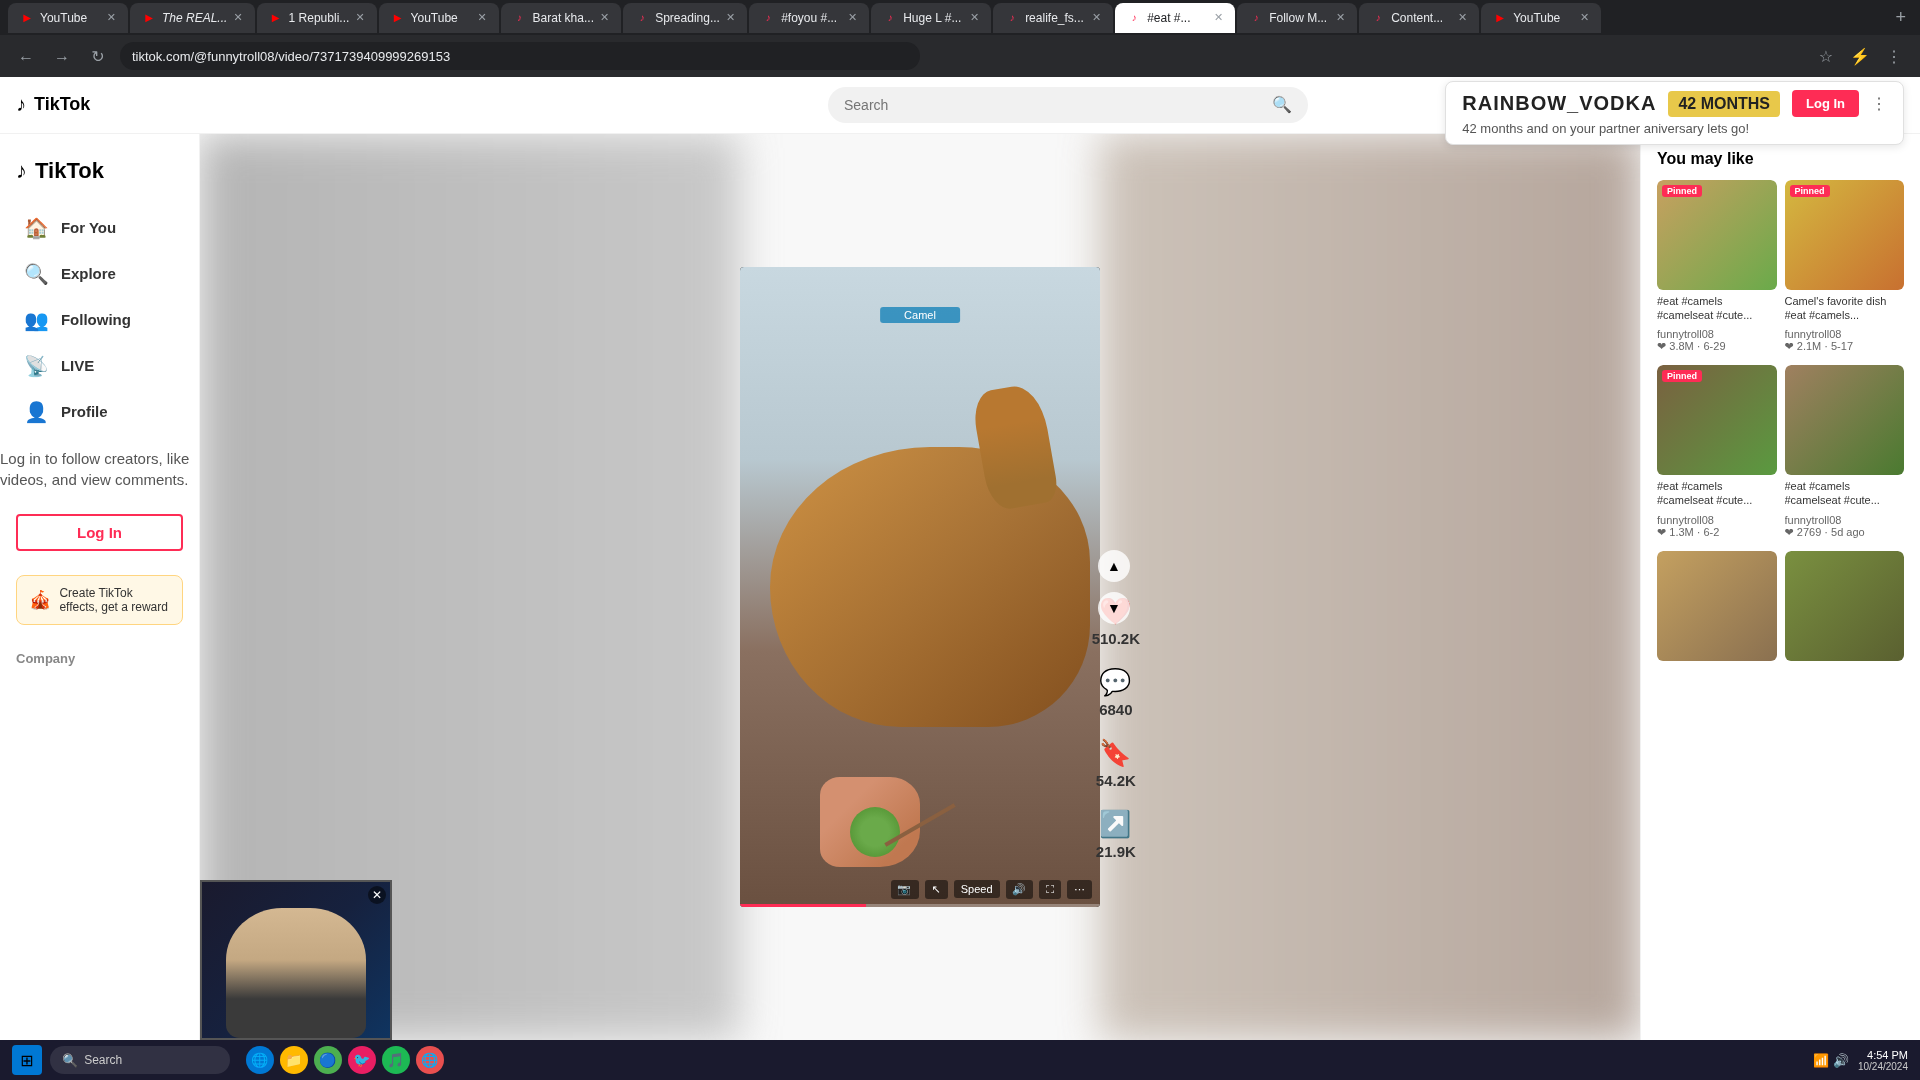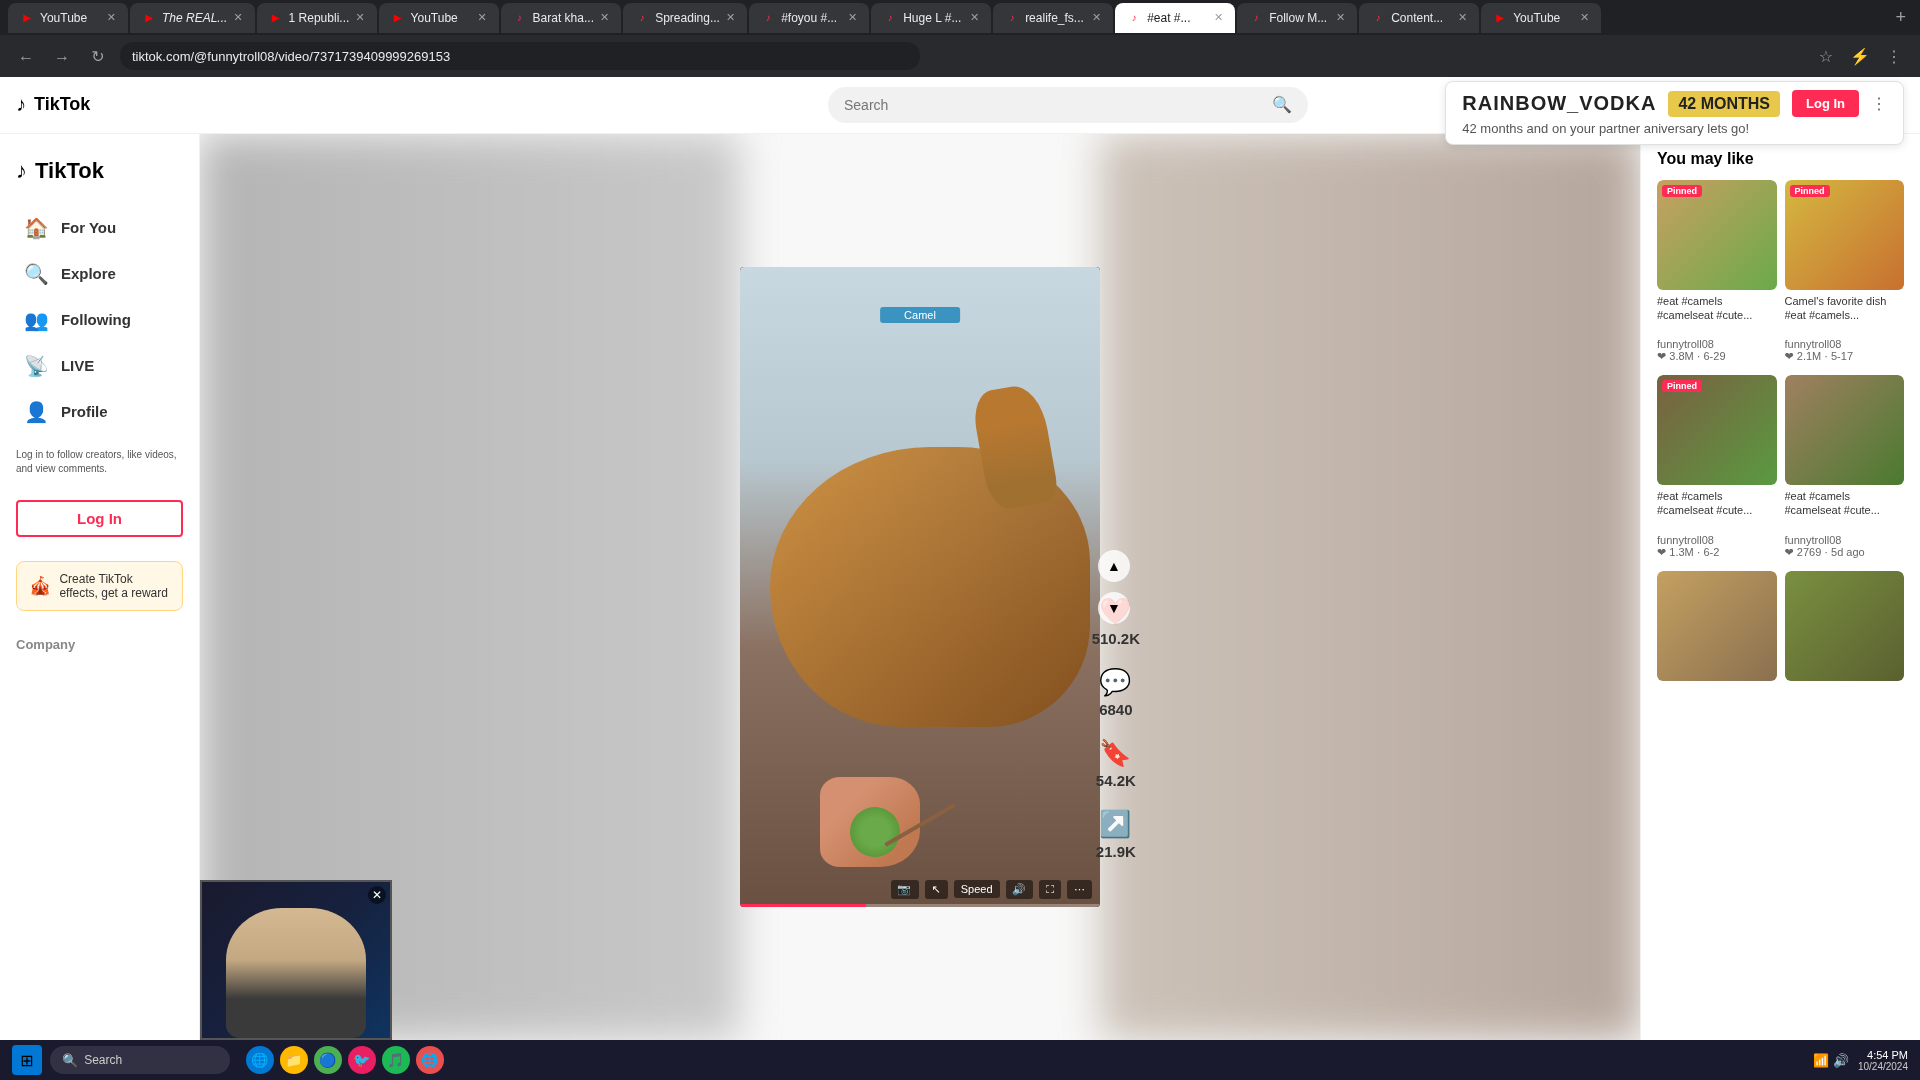--- a/index.html
+++ b/index.html
@@ -23,21 +23,21 @@
     
     .main-layout { display: flex; height: calc(1080px - 77px - 40px); }
 
     
     .sidebar { width: 200px; border-right: 1px solid #f1f1f1; padding: 16px 0; flex-shrink: 0; overflow-y: auto; }
     .sidebar-logo { display: flex; align-items: center; gap: 8px; padding: 8px 16px 20px; }
     .tiktok-logo { font-size: 22px; font-weight: 700; color: #000; }
     .nav-item { display: flex; align-items: center; gap: 12px; padding: 10px 16px; cursor: pointer; border-radius: 8px; margin: 2px 8px; }
     .nav-item-icon { font-size: 20px; color: #333; }
     .nav-item-label { font-size: 15px; font-weight: 600; color: #333; }
-    .login-prompt { padding: 12px 16px; font-size: 10px; color: #555; line-height: 1.4; }
+    .login-prompt { padding: 12px 0; font-size: 15px; color: #555; line-height: 1.4; }
     .login-btn { margin: 12px 16px; border: 2px solid #fe2c55; background: #fff; color: #fe2c55; font-weight: 600; font-size: 15px; padding: 8px 16px; border-radius: 4px; cursor: pointer; width: calc(100% - 32px); }
     .effects-banner { margin: 12px 16px; background: #fff8e6; border: 1px solid #ffd580; border-radius: 8px; padding: 10px 12px; display: flex; align-items: center; gap: 8px; font-size: 12px; color: #333; cursor: pointer; }
     .effects-icon { font-size: 18px; }
     .company-section { padding: 12px 16px; }
     .company-label { font-size: 13px; color: #888; font-weight: 600; }
 
     
     .video-section { flex: 1; display: flex; flex-direction: column; background: #f8f8f8; position: relative; overflow: hidden; }
     .video-container { flex: 1; display: flex; align-items: center; justify-content: center; position: relative; }
     .video-main { width: 360px; height: 640px; background: #000; border-radius: 4px; overflow: hidden; position: relative; display: flex; align-items: center; justify-content: center; }
@@ -54,21 +54,21 @@
 
     
     .right-panel { width: 280px; border-left: 1px solid #f1f1f1; overflow-y: auto; padding: 16px; background: #fff; flex-shrink: 0; }
     .you-may-like { font-size: 16px; font-weight: 700; margin-bottom: 12px; }
     .video-grid { display: grid; grid-template-columns: 1fr 1fr; gap: 8px; }
     .video-thumb { border-radius: 6px; overflow: hidden; cursor: pointer; position: relative; }
     .thumb-placeholder { width: 100%; height: 110px; border-radius: 6px; }
     .pinned-badge { position: absolute; top: 5px; left: 5px; background: #fe2c55; color: #fff; font-size: 9px; font-weight: 700; padding: 1px 5px; border-radius: 3px; }
     .thumb-info { padding: 4px 0; }
     .thumb-title { font-size: 11px; color: #333; line-height: 1.3; }
-    .thumb-user { font-size: 11px; color: #666; margin-top: 16px; }
+    .thumb-user { font-size: 11px; color: #666; margin-top: 6px; }
     .thumb-stats { font-size: 11px; color: #666; }
 
     
     .webcam-overlay { position: absolute; bottom: 0; left: 0; width: 192px; height: 160px; background: #2a2a2a; border: 2px solid #555; overflow: hidden; z-index: 10; }
     .webcam-bg { width: 100%; height: 100%; background: linear-gradient(135deg, #1a1a2e 0%, #16213e 50%, #0f3460 100%); display: flex; align-items: flex-end; justify-content: center; }
     .streamer-silhouette { width: 140px; height: 130px; background: linear-gradient(to top, #3a3a3a 30%, #c4a882 60%, #d4b892 100%); border-radius: 40% 40% 10% 10%; position: absolute; bottom: 0; }
     .webcam-close { position: absolute; top: 4px; right: 4px; background: rgba(0,0,0,0.5); border: none; color: #fff; font-size: 12px; cursor: pointer; border-radius: 50%; width: 18px; height: 18px; display: flex; align-items: center; justify-content: center; }
 
     
     .anniversary-banner { position: absolute; top: 0; right: 0; background: #fff; border: 1px solid #e0e0e0; border-radius: 8px; padding: 8px 16px; display: flex; flex-direction: column; gap: 4px; z-index: 20; box-shadow: 0 2px 8px rgba(0,0,0,0.1); }

